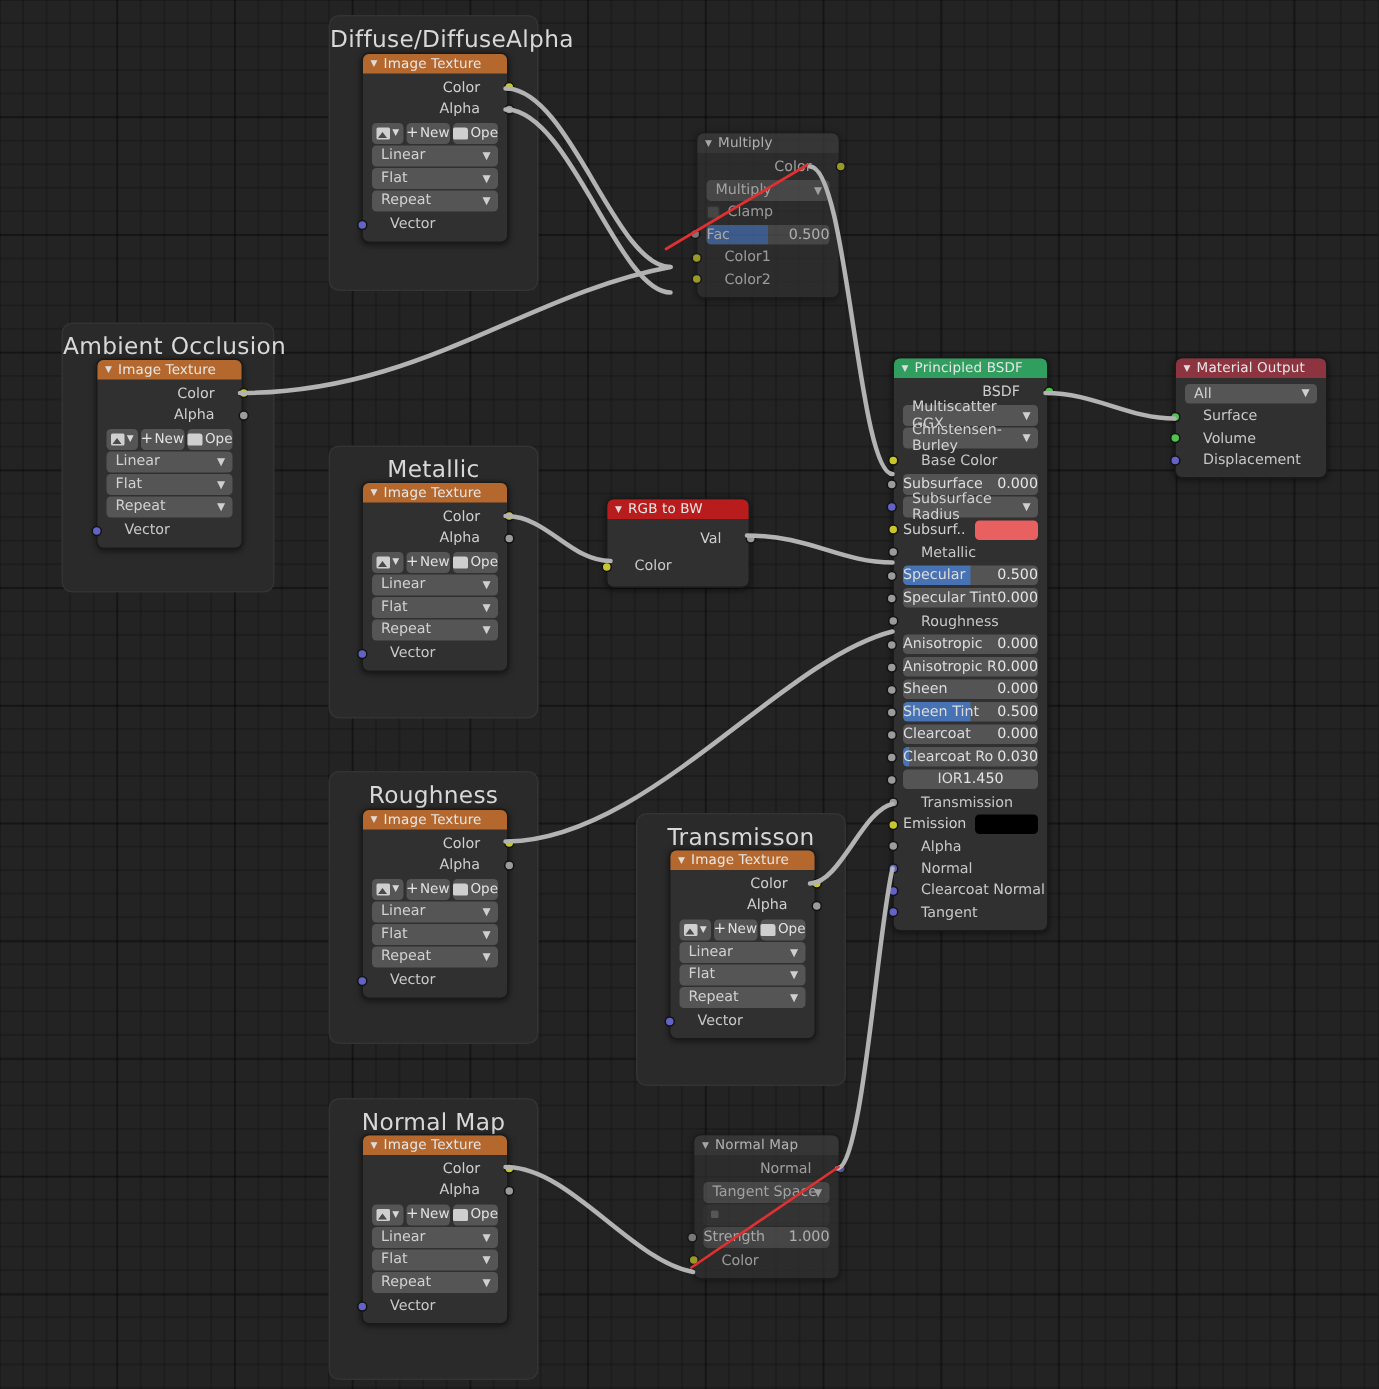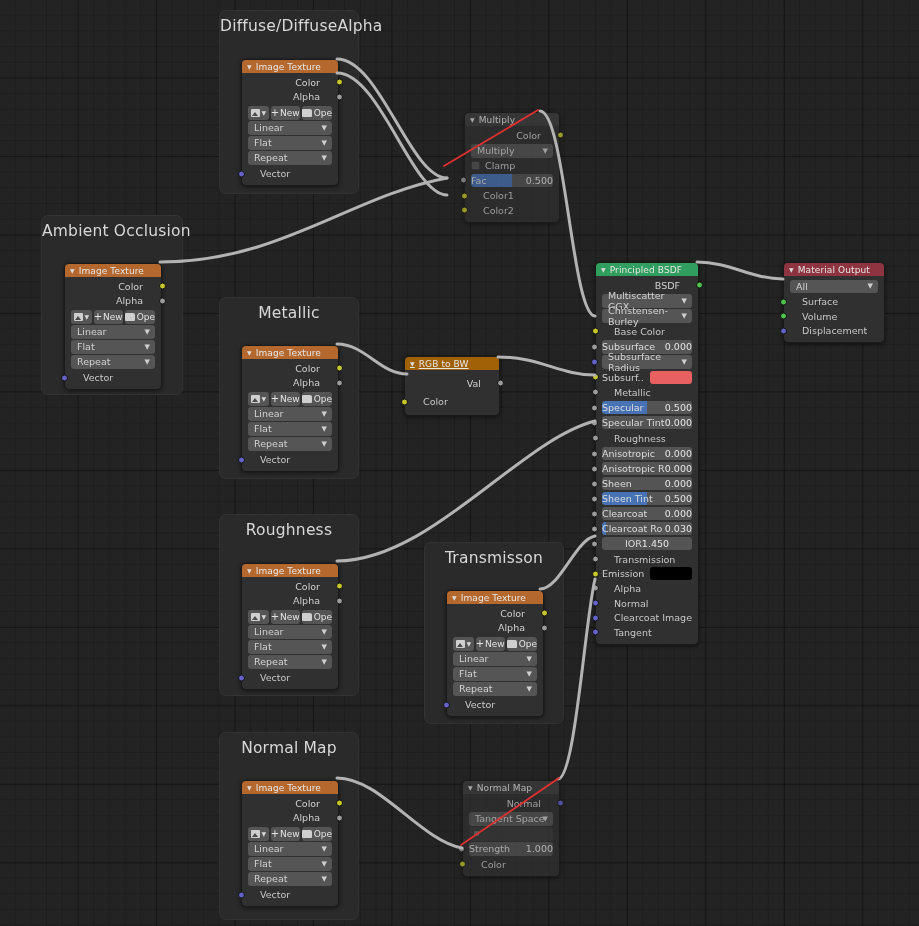--- a/index.html
+++ b/index.html
@@ -45,39 +45,38 @@
   .node{
     position:absolute;
     background:#303030;
     border:1px solid #1a1a1a;
     border-radius:5px;
     box-shadow:0 1px 4px rgba(0,0,0,.55);
     z-index:3;
     font-size:9.5px;
     color:#cfcfcf;
     overflow:visible;
-    margin-top:24px;
   }
   .node.dim{opacity:.72;}
   .nhead{
     height:13px;
     border-radius:4px 4px 0 0;
     display:flex;align-items:center;
     padding:0 5px;
     font-size:9px;
     color:#e6e6e6;
     letter-spacing:.1px;
   }
   .nhead .tri{
     font-size:6px;color:#dcdcdc;margin-right:4px;line-height:1;
   }
   .head-tex{background:#b5682e;}
   .head-bsdf{background:#2f9e5e;}
   .head-out{background:#8e3440;}
-  .head-conv{background:#a16207;text-decoration:underline;}
+  .head-conv{background:#b91c1c;}
   .head-grey{background:#3e3e3e;}
   .nbody{padding:2px 0 4px 0;}
 
   .row{
     position:relative;
     height:14.6px;
     display:flex;align-items:center;
     padding:0 18px;
     box-sizing:border-box;
     font-size:9.5px;
@@ -784,21 +783,21 @@
           <div class="row lbl" style="position: relative;">
             <span class="sock l s-float"></span>
             <span>Alpha</span>
           </div>
           <div class="row lbl" style="position: relative;">
             <span class="sock l s-vec"></span>
             <span>Normal</span>
           </div>
           <div class="row lbl" style="position: relative;">
             <span class="sock l s-vec"></span>
-            <span>Clearcoat Image</span>
+            <span>Clearcoat Normal</span>
           </div>
           <div class="row lbl" style="position: relative;">
             <span class="sock l s-vec"></span>
             <span>Tangent</span>
           </div>
         </div>
     </div>
   </div>
 
   <div class="node" style="left:783px;top:238px;width:100px;">

